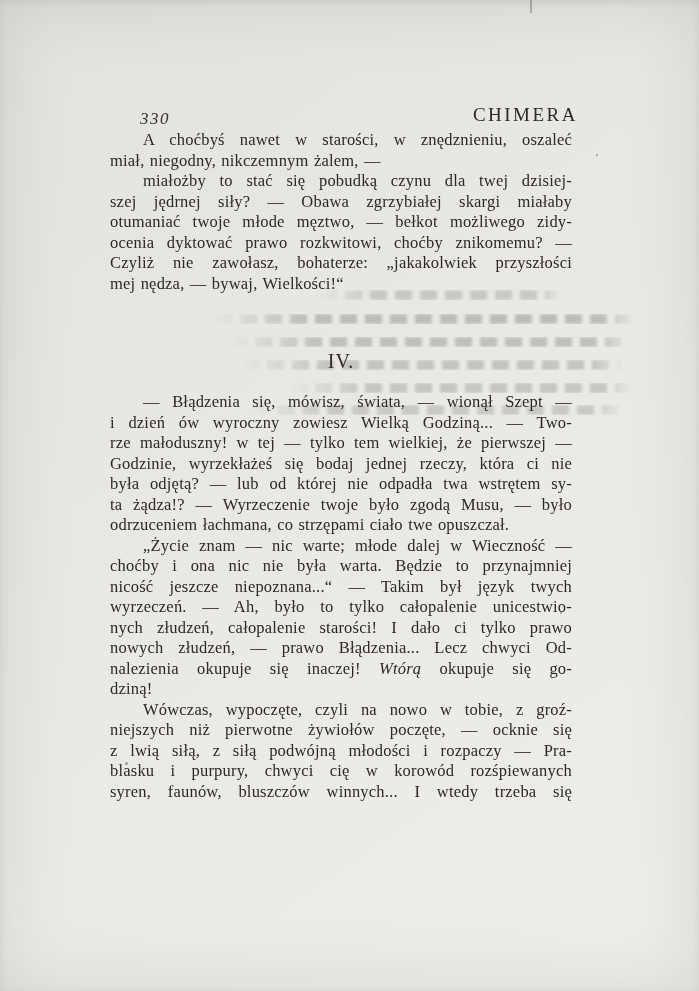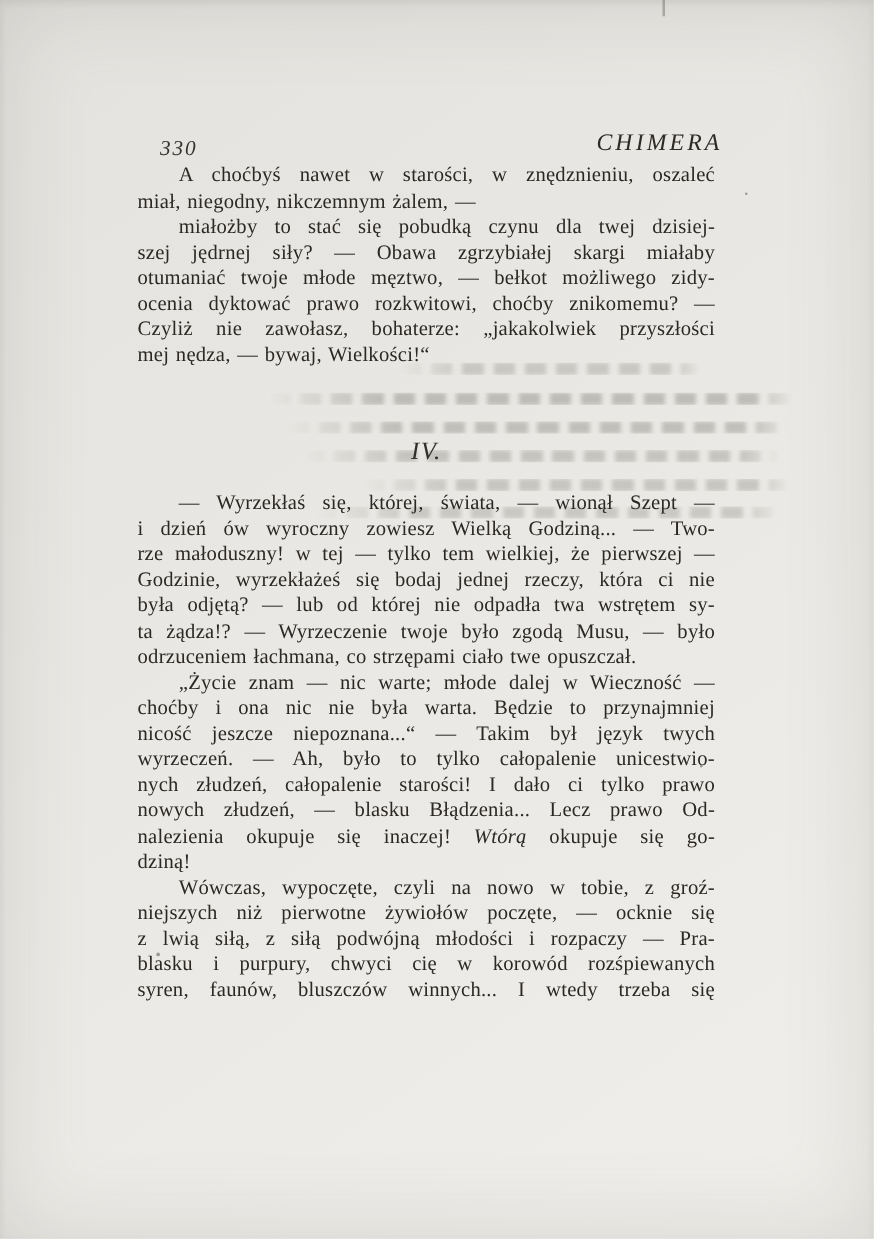--- a/index.html
+++ b/index.html
@@ -8,44 +8,44 @@
     background:linear-gradient(145deg,#e3e2de 0%,#e9e8e4 45%,#efeeea 100%);
     font-family:"Liberation Serif", serif;
   }
   .sheet{
     position:absolute;inset:0;
     box-shadow:inset 0 0 70px rgba(110,108,100,0.18), inset 0 2px 6px rgba(90,88,82,0.12);
     pointer-events:none;
   }
   
   .page-number{
-    position:absolute;left:128px;top:109px;
+    position:absolute;left:140px;top:109px;
     font-style:italic;font-size:17px;letter-spacing:1.5px;color:#37342f;
   }
   .journal-title{
     position:absolute;right:121px;top:104px;
-    font-style:italic;font-size:19px;letter-spacing:2.5px;color:#2e2b27;
+    font-size:19px;letter-spacing:2.5px;color:#2e2b27;
   }
   
   .text-block{
     position:absolute;left:110px;top:130px;width:462px;
     font-size:16.5px;line-height:20.5px;color:#2c2925;
     word-spacing:1px;letter-spacing:0.2px;
   }
   .paragraph{margin:0;}
   .line{
     text-align:justify;text-align-last:justify;
     height:20.5px;overflow:hidden;white-space:normal;
   }
   .line.indent{text-indent:33px;}
   .line.last{text-align-last:left;}
   .line i{font-style:italic;margin-top:28px;}
   .section-heading{
     margin:55px 0 19px 0;text-align:center;
-    font-style:italic;font-size:20px;letter-spacing:1px;color:#322f2a;
+    font-size:20px;letter-spacing:1px;color:#322f2a;
     height:24px;line-height:24px;
   }
   
   .ghost-line{
     position:absolute;height:10px;border-radius:3px;
     background:repeating-linear-gradient(90deg, rgba(128,126,118,0.55) 0 17px, rgba(128,126,118,0.0) 17px 25px);
     filter:blur(1.6px);
     -webkit-mask-image:linear-gradient(90deg, transparent 0, #000 22%, #000 92%, transparent 100%);
     mask-image:linear-gradient(90deg, transparent 0, #000 22%, #000 92%, transparent 100%);
     pointer-events:none;
@@ -84,35 +84,35 @@
         <div class="line">szej jędrnej siły? — Obawa zgrzybiałej skargi miałaby</div>
         <div class="line">otumaniać twoje młode męztwo, — bełkot możliwego zidy-</div>
         <div class="line">ocenia dyktować prawo rozkwitowi, choćby znikomemu? —</div>
         <div class="line">Czyliż nie zawołasz, bohaterze: „jakakolwiek przyszłości</div>
         <div class="line last">mej nędza, — bywaj, Wielkości!“</div>
       </div>
     </div>
   <div class="section-heading">IV.</div>
   <div id="after-heading">
       <div class="paragraph">
-        <div class="line indent">— Wyrzekłaś się, której, świata, — wionął Szept —</div>
+        <div class="line indent">— Błądzenia się, mówisz, świata, — wionął Szept —</div>
         <div class="line">i dzień ów wyroczny zowiesz Wielką Godziną... — Two-</div>
         <div class="line">rze małoduszny! w tej — tylko tem wielkiej, że pierwszej —</div>
         <div class="line">Godzinie, wyrzekłażeś się bodaj jednej rzeczy, która ci nie</div>
         <div class="line">była odjętą? — lub od której nie odpadła twa wstrętem sy-</div>
         <div class="line">ta żądza!? — Wyrzeczenie twoje było zgodą Musu, — było</div>
         <div class="line last">odrzuceniem łachmana, co strzępami ciało twe opuszczał.</div>
       </div>
       <div class="paragraph">
         <div class="line indent">„Życie znam — nic warte; młode dalej w Wieczność —</div>
         <div class="line">choćby i ona nic nie była warta.  Będzie to przynajmniej</div>
         <div class="line">nicość jeszcze niepoznana...“ — Takim był język twych</div>
         <div class="line">wyrzeczeń. — Ah, było to tylko całopalenie unicestwio-</div>
         <div class="line">nych złudzeń, całopalenie starości!  I dało ci tylko prawo</div>
-        <div class="line">nowych złudzeń, — blasku Błądzenia...  Lecz prawo Od-</div>
+        <div class="line">nowych złudzeń, — prawo Błądzenia...  Lecz chwyci Od-</div>
         <div class="line"><span>nalezienia okupuje się inaczej! </span><i>Wtórą</i><span> okupuje się go-</span></div>
         <div class="line last">dziną!</div>
       </div>
       <div class="paragraph">
         <div class="line indent">Wówczas, wypoczęte, czyli na nowo w tobie, z groź-</div>
         <div class="line">niejszych niż pierwotne żywiołów poczęte, — ocknie się</div>
         <div class="line">z lwią siłą, z siłą podwójną młodości i rozpaczy — Pra-</div>
         <div class="line">blasku i purpury, chwyci cię w korowód rozśpiewanych</div>
         <div class="line">syren, faunów, bluszczów winnych...  I wtedy trzeba się</div>
       </div>

